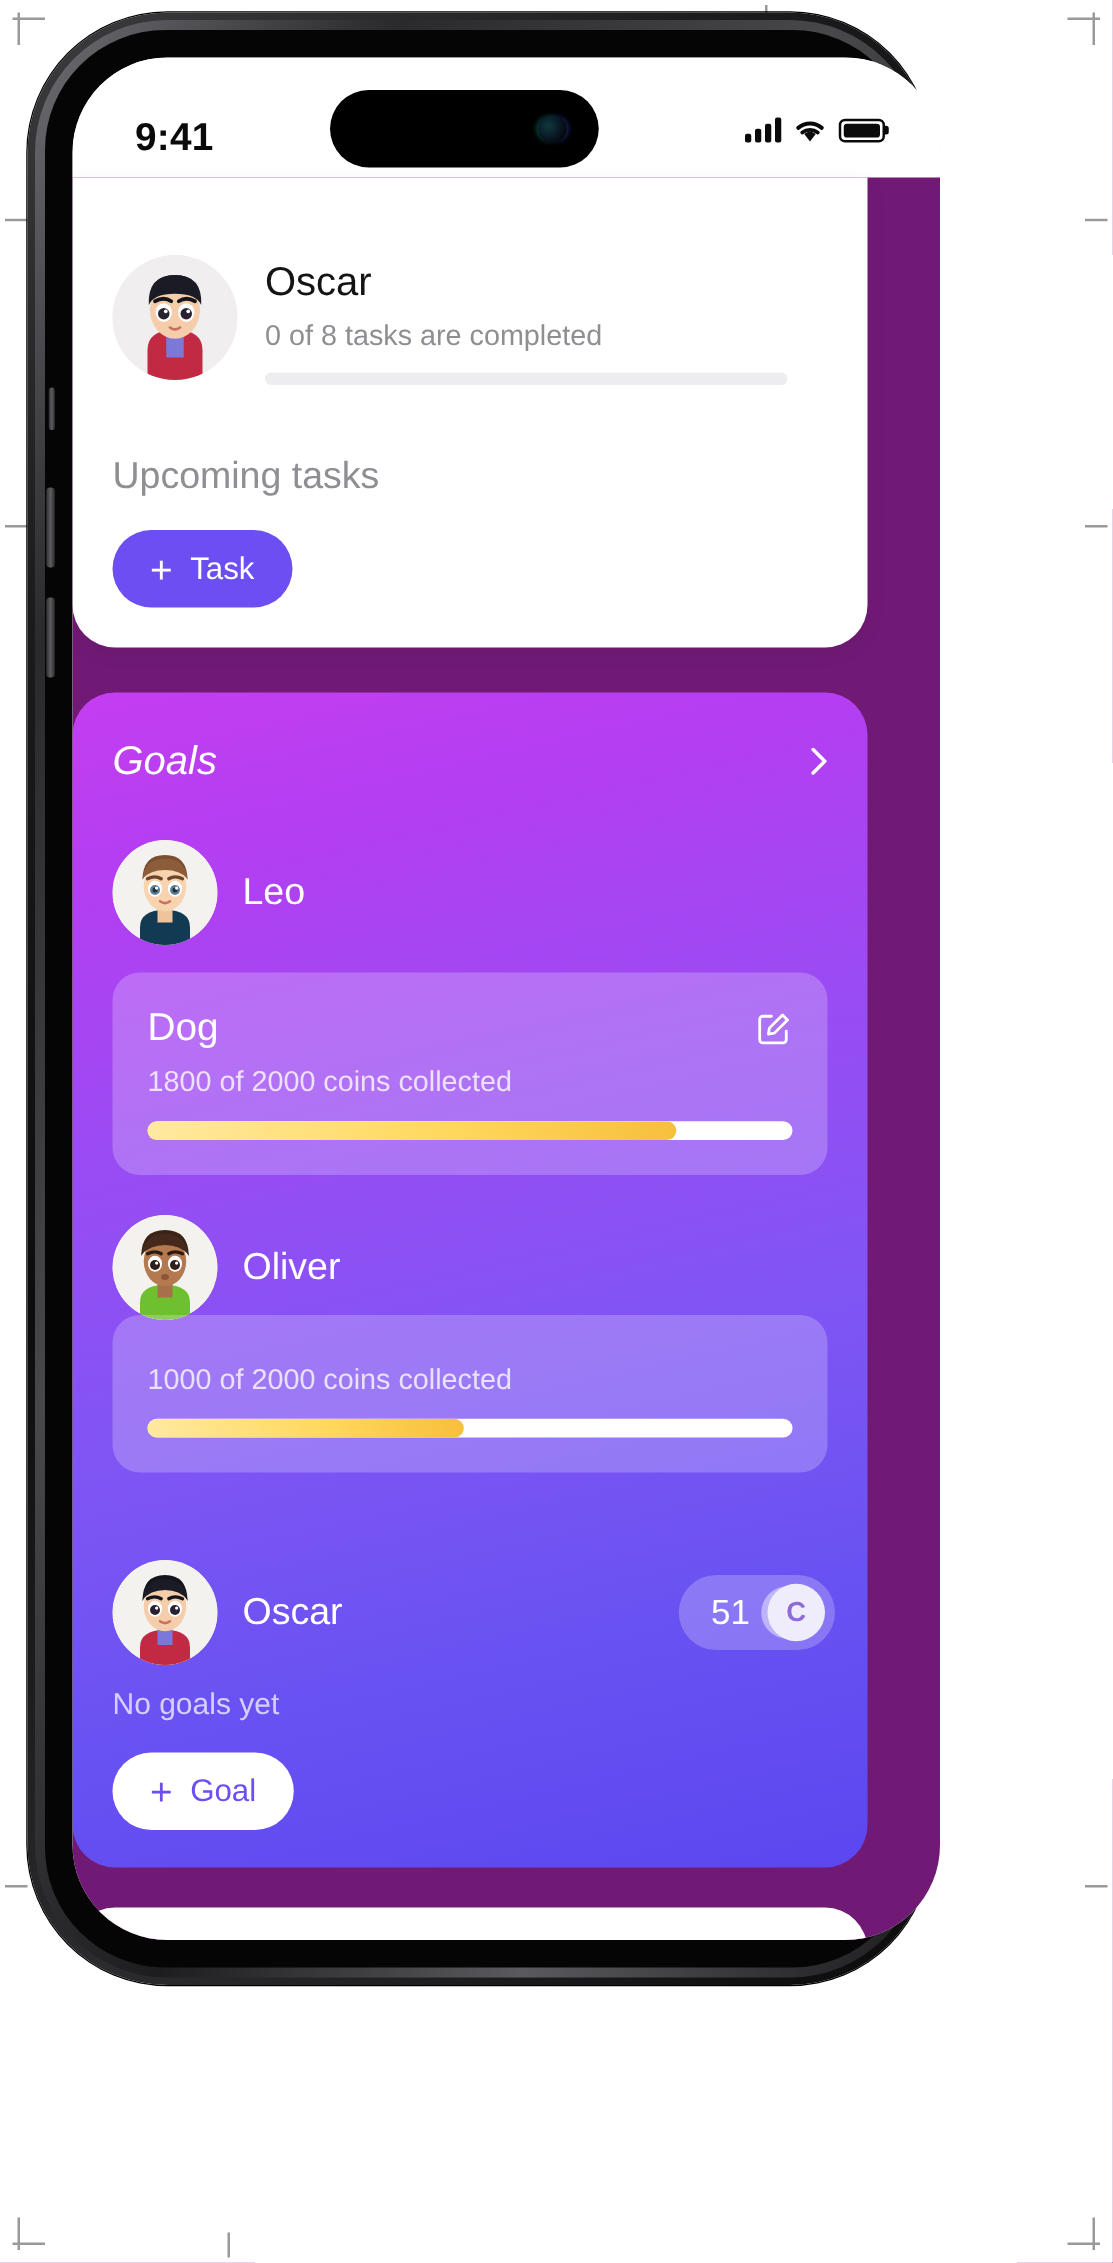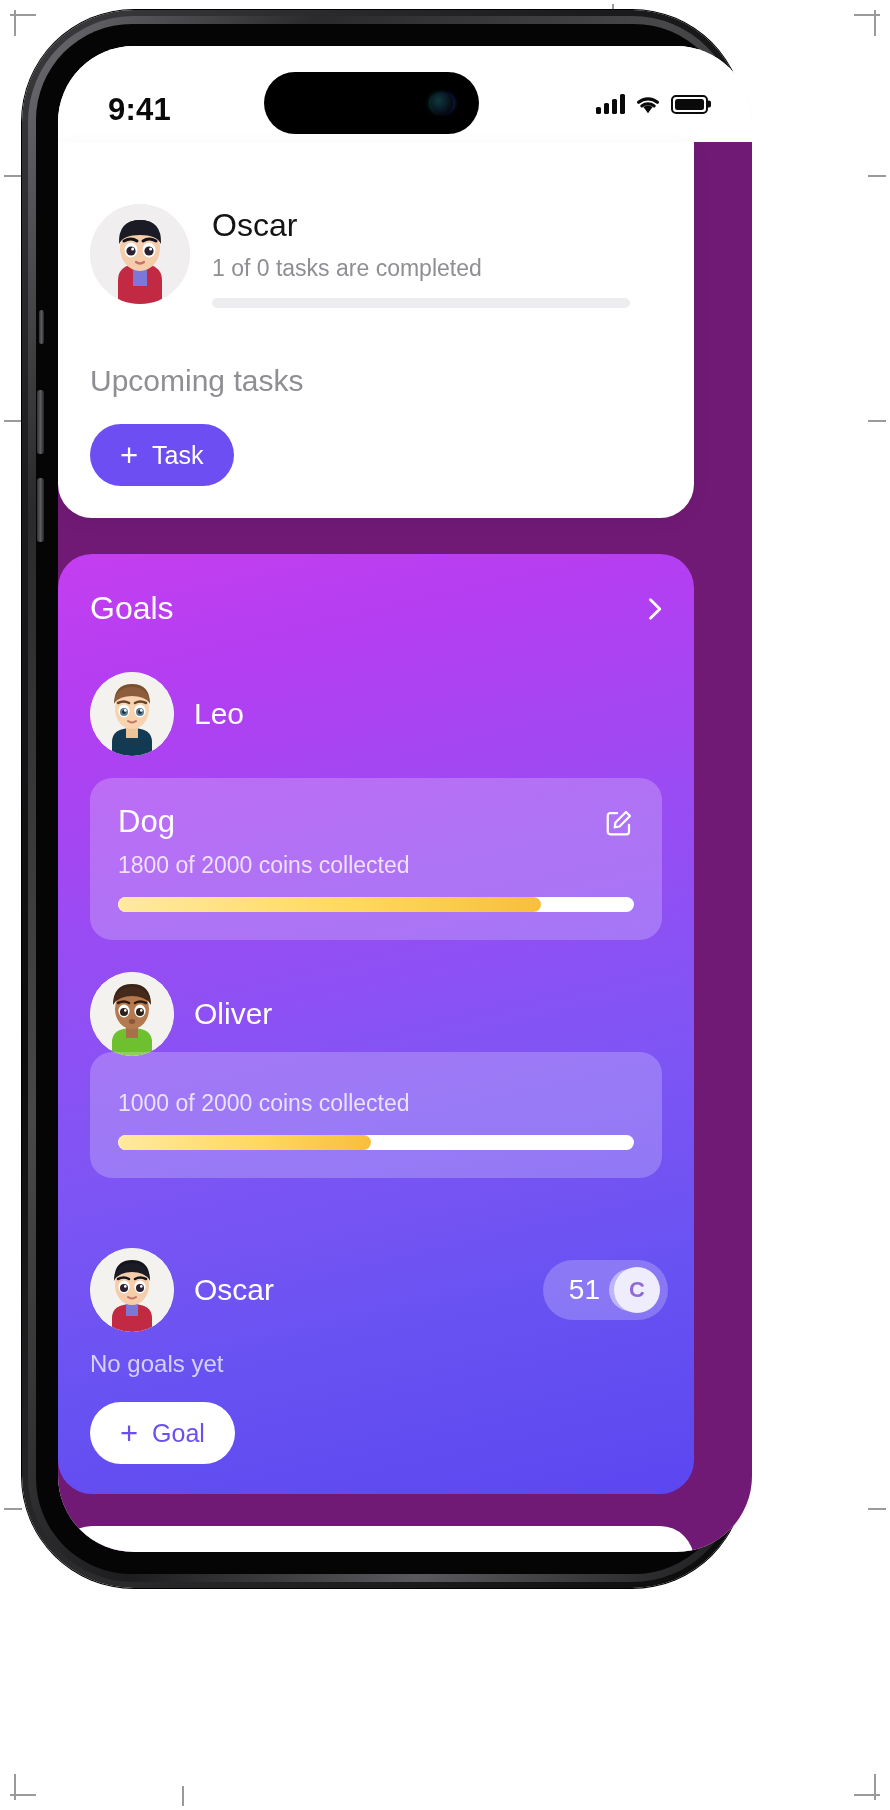--- a/index.html
+++ b/index.html
@@ -150,21 +150,21 @@
   
   .goals-card {
     position: absolute; left: 0px; top: 412px;
     width: 636px; height: 940px;
     border-radius: 34px;
     background: linear-gradient(167deg, #c43ef0 0%, #b43ef2 14%, #9b4bf3 34%, #7f55f4 58%, #6952f2 78%, #5b47f0 100%);
     overflow: hidden;
   }
   .goals-head {
     position: absolute; left: 32px; top: 36px; right: 26px;
-    display: flex; align-items: center; justify-content: space-between;
+    display: flex; align-items: center; justify-content: space-between; font-style: italic;
   }
   .goals-title { font-size: 32px; color: #fff; }
   .chev { width: 28px; height: 28px; cursor: pointer; }
 
   .kid-row {
     position: absolute; left: 32px; right: 26px;
     display: flex; align-items: center; gap: 20px;
   }
   .kid-avatar {
     width: 84px; height: 84px; border-radius: 50%;
@@ -300,21 +300,21 @@
                 <circle cx="59" cy="47" r="4.6" fill="#2a2230"></circle>
                 <circle cx="42.6" cy="45" r="1.5" fill="#fff"></circle>
                 <circle cx="60.6" cy="45" r="1.5" fill="#fff"></circle>
                 <path d="M34 37 q7-4 13 0" stroke="#14151c" stroke-width="3" fill="none" stroke-linecap="round"></path>
                 <path d="M53 37 q6-4 13 0" stroke="#14151c" stroke-width="3" fill="none" stroke-linecap="round"></path>
                 <path d="M46 58 q4 3 8 0" stroke="#c9715f" stroke-width="2.2" fill="none" stroke-linecap="round"></path>
               </svg>
             </div>
             <div class="profile-texts">
               <div class="profile-name">Oscar</div>
-              <div class="profile-sub">1 of 0 tasks are completed</div>
+              <div class="profile-sub">0 of 8 tasks are completed</div>
               <div class="profile-bar">
                   <i style="width:0%"></i>
                 </div>
             </div>
           </div>
 
           <div class="upcoming-label">Upcoming tasks</div>
 
           <button class="pill-btn task-btn">
             <span class="plus">+</span>

